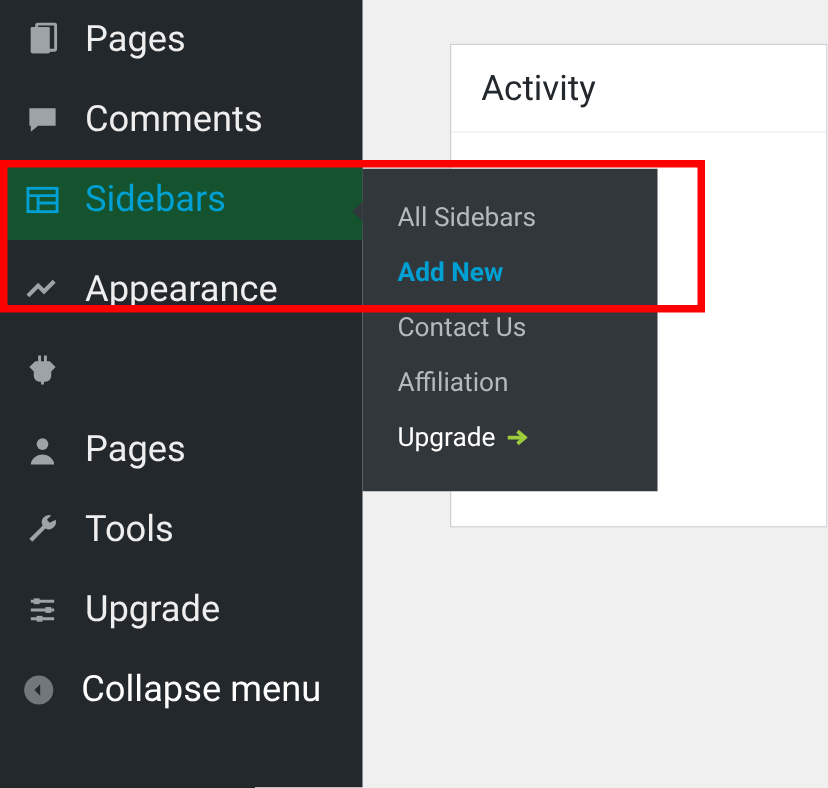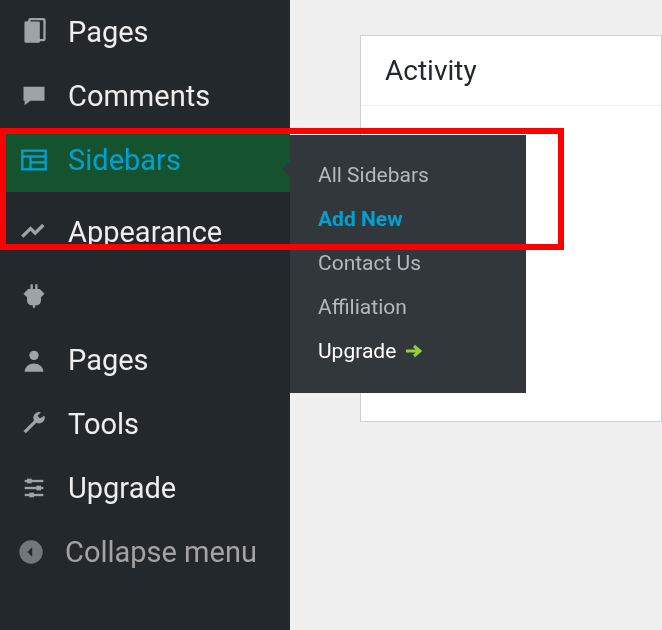--- a/index.html
+++ b/index.html
@@ -2,21 +2,21 @@
 <html><head>
 <meta charset="utf-8">
 <style>
   html,body{margin:0;padding:0;font-family:-apple-system,BlinkMacSystemFont,"Segoe UI",Roboto,sans-serif;}
   body{width:662px;height:630px;overflow:hidden;background:#f0f0f1;position:relative;}
   .sidebar{position:absolute;left:0;top:0;width:290px;height:630px;background:#23282d;}
   .menu-item{display:flex;align-items:center;height:64px;padding-left:18px;color:#eee;font-size:29px;cursor:pointer;}
   .menu-item.active{background:#14532d;color:#00a0d2;}
   .menu-item .icon{width:32px;height:32px;margin-right:18px;display:flex;align-items:center;justify-content:center;flex-shrink:0;}
   .menu-item .icon svg{width:28px;height:28px;}
-  .menu-item.collapse{color:#a3a3a3;padding-left:15px;}
+  .menu-item.collapse{color:#ffffff;padding-left:15px;}
   .submenu{position:absolute;left:290px;top:135px;width:236px;background:#32373c;padding:18px 0 20px 0;}
   .submenu-item{padding:10px 28px;color:#b4b9be;font-size:21px;cursor:pointer;}
   .submenu-item.highlight{color:#00a0d2;font-weight:bold;}
   .submenu-item.upgrade{color:#ffffff;display:flex;align-items:center;}
   .submenu-item.upgrade .arrow{margin-left:10px;}
   .submenu::before{content:"";position:absolute;left:-8px;top:26px;width:0;height:0;border-top:8px solid transparent;border-bottom:8px solid transparent;border-right:8px solid #32373c;}
   .content{position:absolute;left:290px;top:0;right:0;bottom:0;background:#f0f0f1;}
   .panel{position:absolute;left:70px;top:35px;right:0;height:385px;background:#fff;border:1px solid #ccd0d4;}
   .panel-header{padding:18px 24px;font-size:28px;color:#23282d;border-bottom:1px solid #eee;}
   .highlight-box{position:absolute;left:0;top:128px;width:552px;height:110px;border:6px solid #ff0000;pointer-events:none;z-index:50;}

